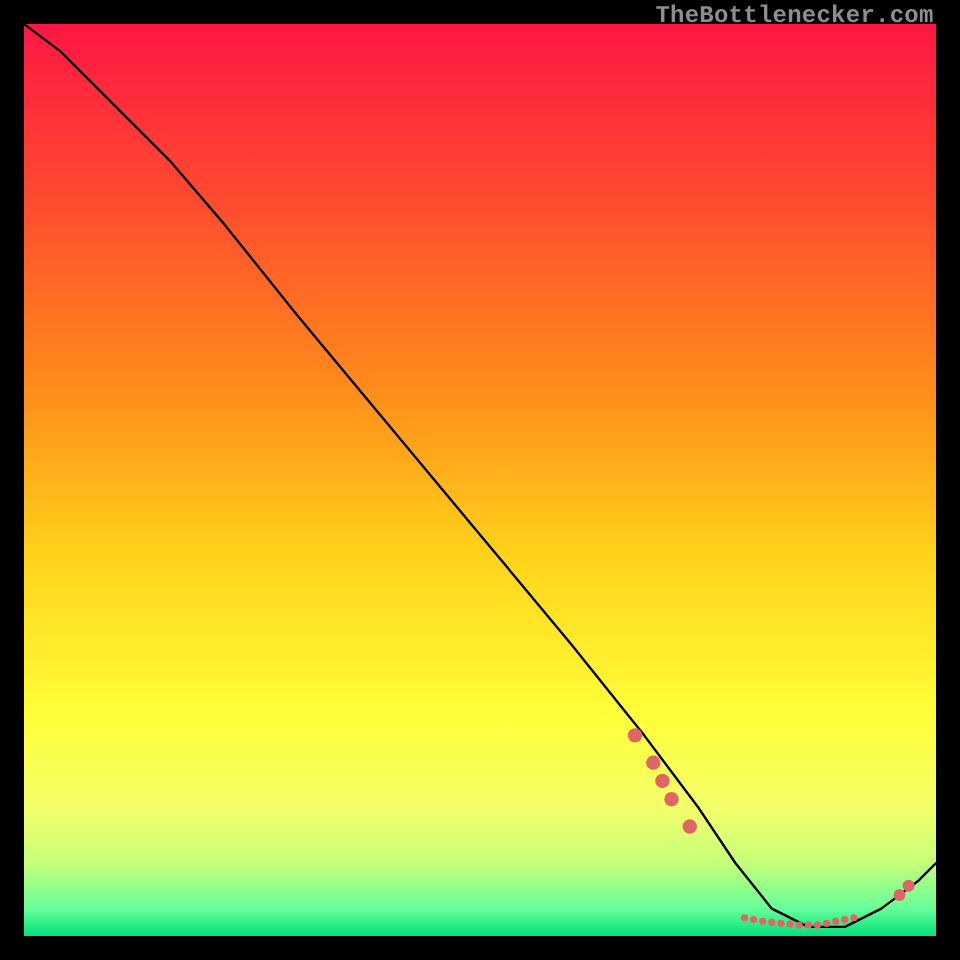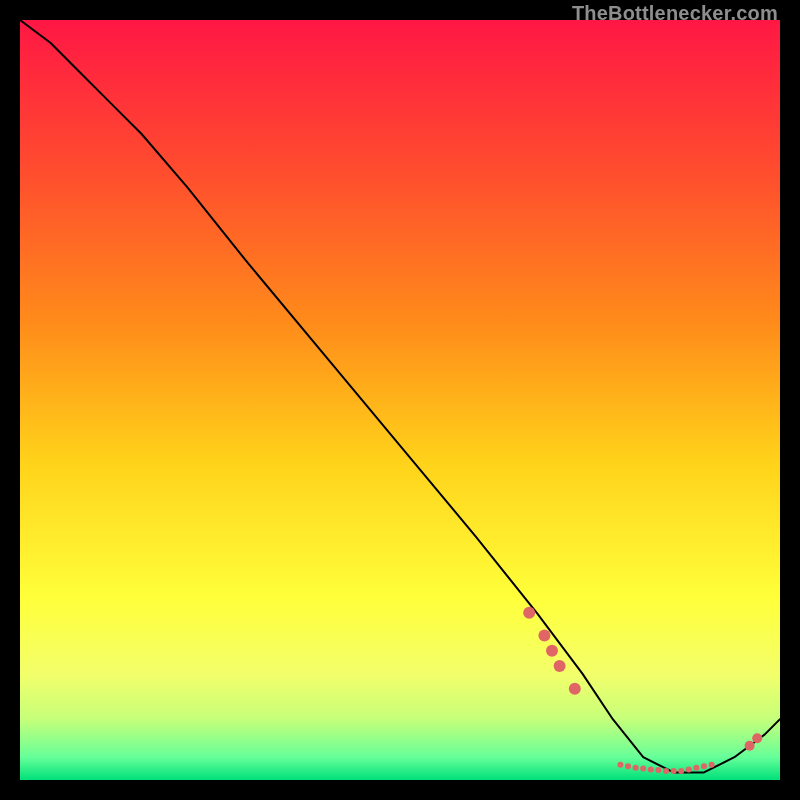--- a/index.html
+++ b/index.html
@@ -22,21 +22,21 @@
     position: absolute;
     left: 0;
     top: 0;
     width: 760px;
     height: 760px;
   }
   .watermark {
     position: absolute;
     top: 2px;
     right: 22px;
-    font-family: Liberation Sans, sans-serif;
+    font-family: Liberation Mono, monospace;
     font-size: 20px;
     font-weight: bold;
     color: #8e8e8e;
     letter-spacing: 0.2px;
   }
 </style>
 </head>
 <body>
 
 <div class="frame">

